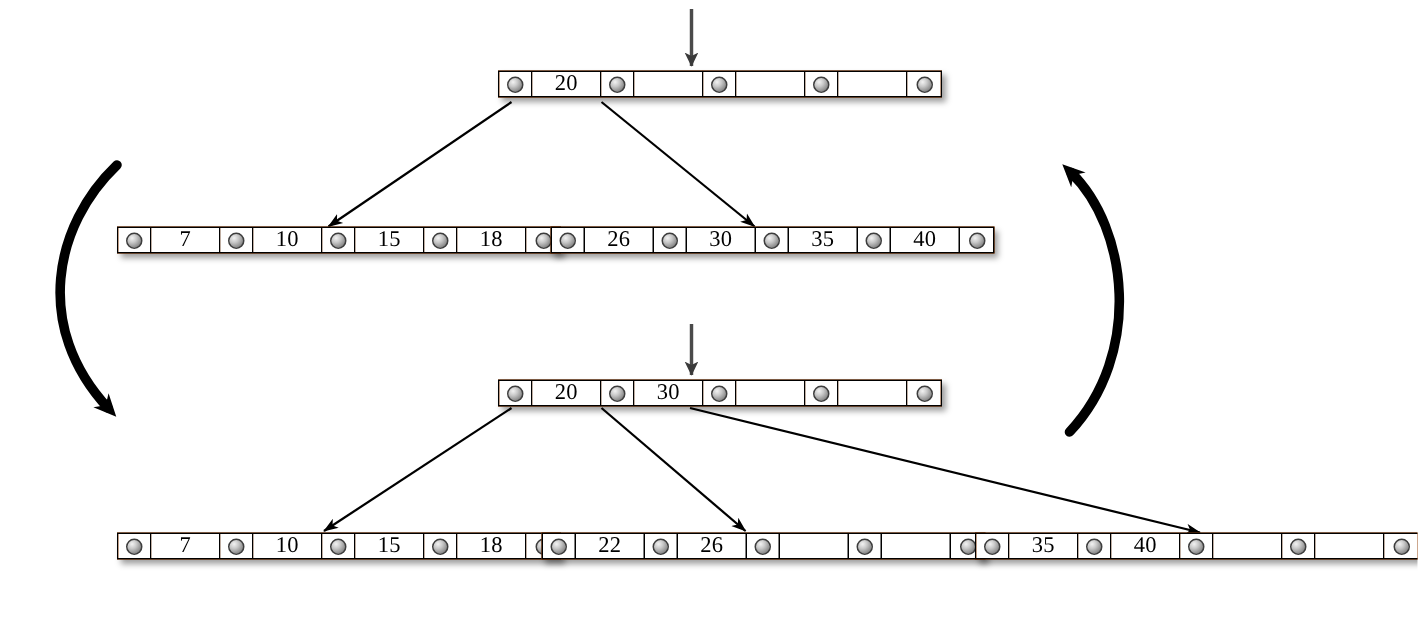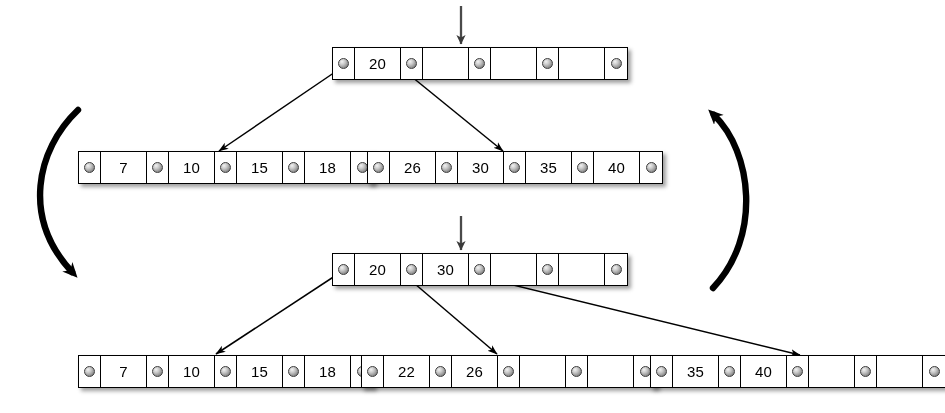--- a/index.html
+++ b/index.html
@@ -25,23 +25,24 @@
     width: 945px;
     height: 413px;
     pointer-events: none;
   }
   .node {
     position: absolute;
     display: flex;
     border: 1.6px solid #000000;
     background: #f97316;
     box-sizing: border-box;
-    height: 33px;
+    height: 18px;
     box-shadow: 2.5px 3px 4px rgba(0,0,0,0.38);
     z-index: 3;
+    font-family: Liberation Serif, serif;
   }
   .cell {
     box-sizing: border-box;
     border-right: 1.4px solid #000000;
     display: flex;
     align-items: center;
     justify-content: center;
     height: 100%;
     background: #ffffff;
   }

